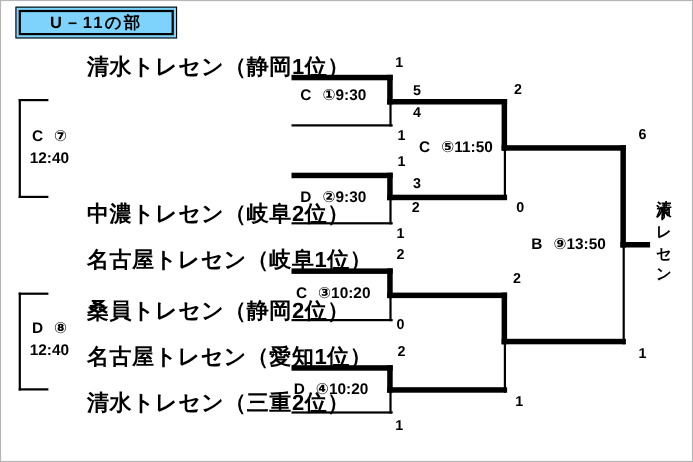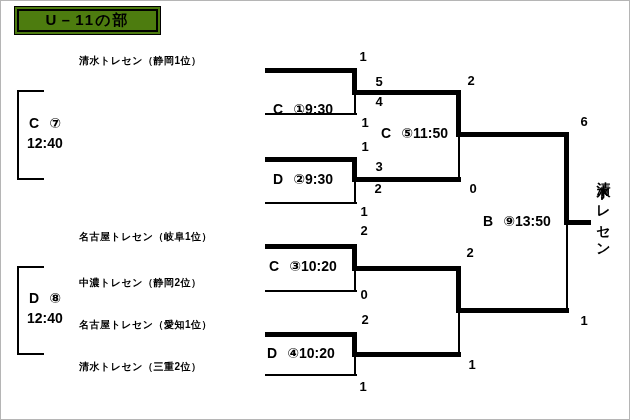--- a/index.html
+++ b/index.html
@@ -3,40 +3,41 @@
 <meta charset="utf-8">
 <style>
   * { margin:0; padding:0; box-sizing:border-box; }
   html,body { background:#fff; }
   .stage {
     position:relative; width:630px; height:420px; background:#ffffff;
     border:1px solid #b5b5b5; overflow:hidden; color:#000;
     font-family:"Liberation Sans","DejaVu Sans",sans-serif; font-weight:bold;
   }
   .ln { position:absolute; background:#000; }
-  .title-box { position:absolute; left:13px; top:5px; width:147px; height:29px; border:1px solid #000; padding:2px; background:#4d7c0f; }
+  .title-box { position:absolute; left:13px; top:5px; width:147px; height:29px; border:1px solid #000; padding:2px; background:#7dd3fc; }
   .title-inner { width:100%; height:100%; border:2px solid #000; display:flex; align-items:center; justify-content:center; font-size:15px; letter-spacing:2px; }
-  .team { position:absolute; left:78px; height:16px; line-height:16px; font-size:10px; letter-spacing:0.5px; white-space:nowrap; }
+  .team { position:absolute; left:78px; height:16px; line-height:16px; font-size:20px; letter-spacing:0.5px; white-space:nowrap; }
   .mlabel { position:absolute; font-size:14px; white-space:nowrap; line-height:17px; }
   .mlabel .venue { margin-right:10px; }
   .score { position:absolute; width:14px; font-size:13px; line-height:14px; text-align:center; }
   .champion { position:absolute; left:594px; top:170px; writing-mode:vertical-rl; text-orientation:upright; font-size:14px; letter-spacing:3px; white-space:nowrap; }
 </style>
 </head>
 <body>
 
 <div class="stage">
 
   <div class="title-box">
     <div class="title-inner">U－11の部</div>
   </div>
 
   <div class="team" style="top:52px">清水トレセン（静岡1位）</div>
+  <div class="team" style="top:186px">中濃トレセン（岐阜2位）</div>
   <div class="team" style="top:228px">名古屋トレセン（岐阜1位）</div>
-  <div class="team" style="top:274px">中濃トレセン（静岡2位）</div>
+  <div class="team" style="top:274px">桑員トレセン（静岡2位）</div>
   <div class="team" style="top:316px">名古屋トレセン（愛知1位）</div>
   <div class="team" style="top:358px">清水トレセン（三重2位）</div>
 
   <div class="ln" style="left:264px;top:67px;width:92px;height:5px"></div>
   <div class="ln" style="left:351px;top:67px;width:5px;height:27px"></div>
   <div class="ln" style="left:264px;top:112px;width:92px;height:2px"></div>
   <div class="ln" style="left:353px;top:89px;width:2px;height:25px"></div>
   <div class="ln" style="left:351px;top:89px;width:109px;height:5px"></div>
 
   <div class="ln" style="left:264px;top:156px;width:92px;height:5px"></div>
@@ -70,21 +71,21 @@
   <div class="ln" style="left:563px;top:219px;width:27px;height:5px"></div>
 
   <div class="ln" style="left:16px;top:89px;width:2px;height:90px"></div>
   <div class="ln" style="left:16px;top:89px;width:27px;height:2px"></div>
   <div class="ln" style="left:16px;top:177px;width:27px;height:2px"></div>
 
   <div class="ln" style="left:16px;top:265px;width:2px;height:89px"></div>
   <div class="ln" style="left:16px;top:265px;width:27px;height:2px"></div>
   <div class="ln" style="left:16px;top:352px;width:27px;height:2px"></div>
 
-  <div class="mlabel" style="left:272px;top:100px"><span class="venue">C</span><span>①</span><span>9:30</span></div>
+  <div class="mlabel" style="left:272px;top:77px"><span class="venue">C</span><span>①</span><span>9:30</span></div>
   <div class="mlabel" style="left:272px;top:170px"><span class="venue">D</span><span>②</span><span>9:30</span></div>
   <div class="mlabel" style="left:268px;top:257px"><span class="venue">C</span><span>③</span><span>10:20</span></div>
   <div class="mlabel" style="left:266px;top:344px"><span class="venue">D</span><span>④</span><span>10:20</span></div>
   <div class="mlabel" style="left:380px;top:124px"><span class="venue">C</span><span>⑤</span><span>11:50</span></div>
   <div class="mlabel" style="left:482px;top:212px"><span class="venue">B</span><span>⑨</span><span>13:50</span></div>
 
   <div class="mlabel" style="left:28px;top:114px"><span class="venue">C</span><span>⑦</span></div>
   <div class="mlabel" style="left:26px;top:134px"><span>12:40</span></div>
   <div class="mlabel" style="left:28px;top:289px"><span class="venue">D</span><span>⑧</span></div>
   <div class="mlabel" style="left:26px;top:309px"><span>12:40</span></div>

